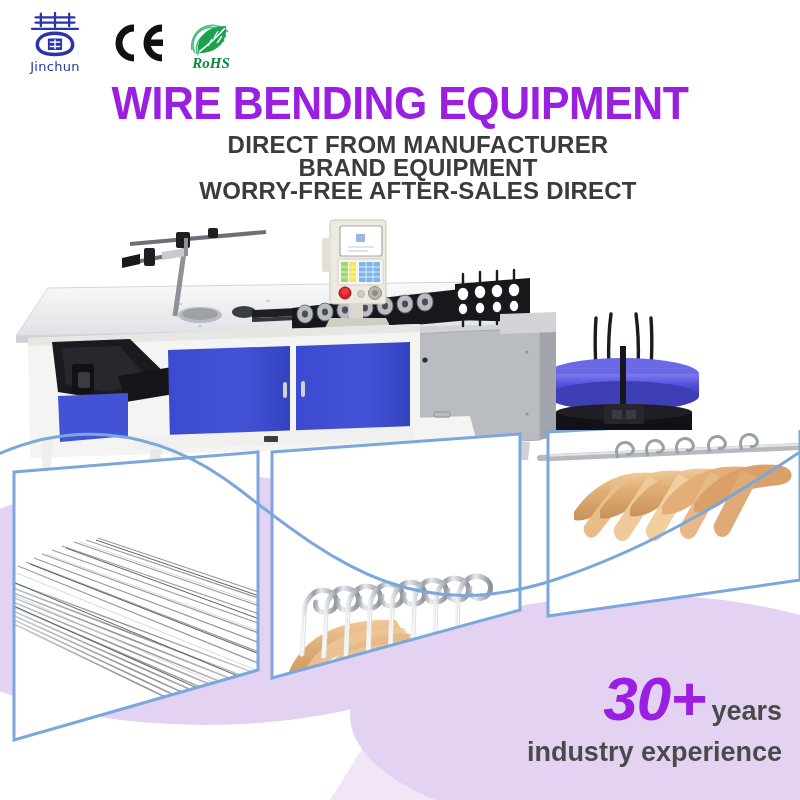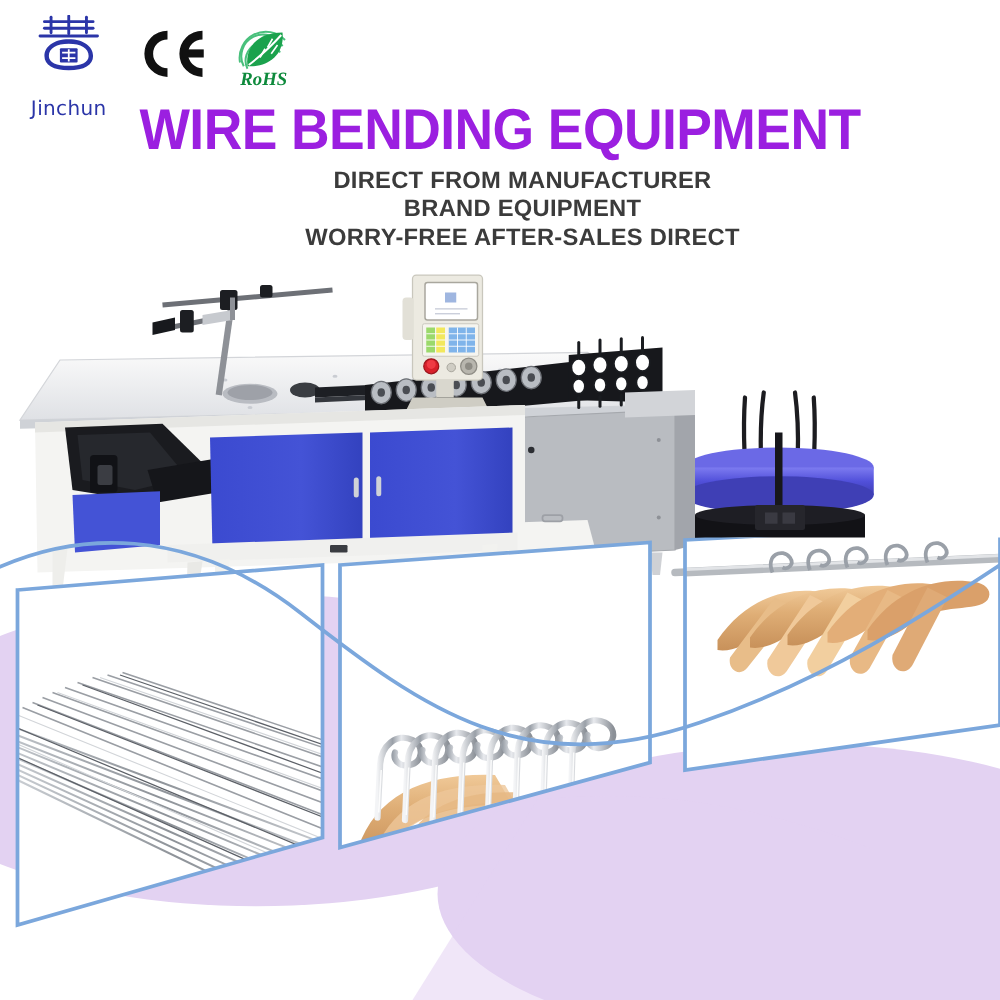--- a/index.html
+++ b/index.html
@@ -23,22 +23,22 @@
 
   
   .badge-row {
     position: absolute; left: 18px; top: 12px;
     display: flex; align-items: flex-start; gap: 18px;
     z-index: 5;
   }
   .logo-block { display: flex; flex-direction: column; align-items: center; width: 74px; }
   .logo-mark { width: 54px; height: 46px; }
   .logo-word {
-    font-size: 16px; color: #2b35a8; letter-spacing: .3px;
-    font-family: "DejaVu Sans", sans-serif; margin-top: 19px;
+    font-size: 13px; color: #2b35a8; letter-spacing: .3px;
+    font-family: "DejaVu Sans", sans-serif; margin-top: 1px;
   }
   .cert { display: flex; flex-direction: column; align-items: center; }
   .cert-ce { margin-top: 12px; }
   .cert-rohs { margin-top: 8px; }
   .cert-iso  { margin-top: 8px; }
 
   
   .headline {
     position: absolute; left: 0; right: 0; top: 76px;
     text-align: center; z-index: 6;
@@ -48,21 +48,21 @@
     letter-spacing: -0.5px;
     color: #9B1FE0;
     transform: scaleX(.93);
     white-space: nowrap;
   }
   .subheads {
     position: absolute; left: 0; right: 0; top: 133px;
     text-align: center; z-index: 6;
     color: #3b3b3b;
     font-weight: bold;
-    font-size: 19px;
+    font-size: 24px;
     line-height: 23px;
     letter-spacing: .2px;
     padding-left: 36px;
   }
   .subheads div { white-space: nowrap; }
 
   
   .machine { position: absolute; left: 0; top: 196px; width: 800px; height: 300px; z-index: 4; }
 
   
@@ -510,14 +510,21 @@
           <path d="M694 74 C716 42 750 30 782 36 C790 38 794 44 790 50 C782 60 752 52 730 68 C718 78 704 84 694 82 Z" fill="#daa06a"></path>
           <path d="M742 40 L714 94 C712 106 724 112 730 102 L758 48 Z" fill="#dfaa76"></path>
         </g>
       </g>
       <polygon points="548,2 800,-12 800,150 548,186" fill="none" stroke="#7BA7DC" stroke-width="3"></polygon>
     </g>
 
     <path d="M-10 28 C60 -6 150 -10 240 60 C340 138 420 196 560 148 C660 114 740 62 812 14" fill="none" stroke="#7BA7DC" stroke-width="3"></path>
   </svg>
 
+  <div class="exp">
+    <div class="exp-top">
+      <span class="exp-num">30+</span>
+      <span class="exp-years">years</span>
+    </div>
+    <div class="exp-line2">industry experience</div>
+  </div>
 
 </div>
 
 </body></html>

